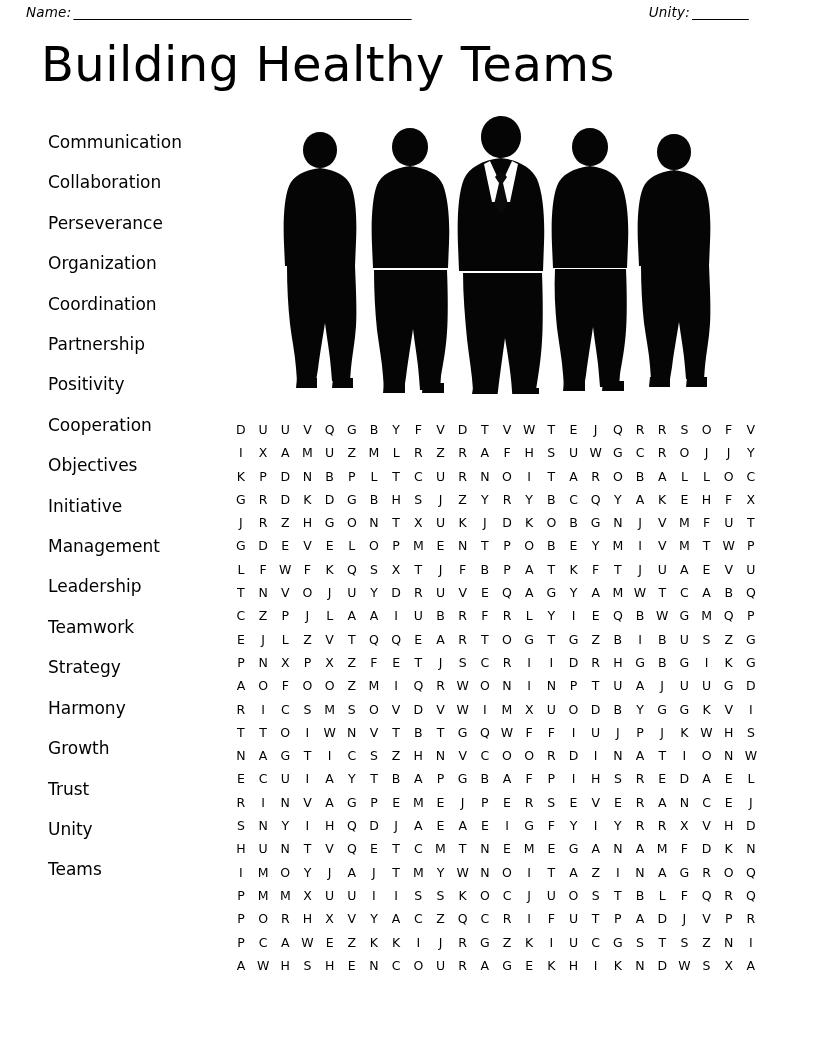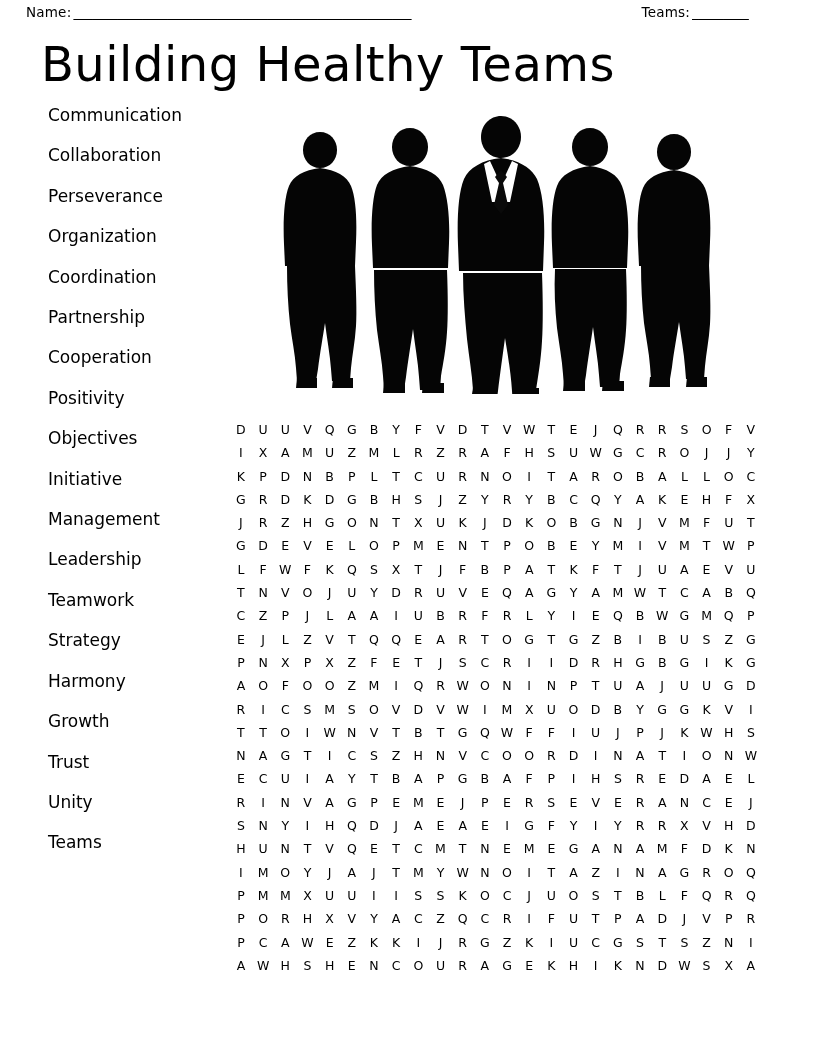--- a/index.html
+++ b/index.html
@@ -24,20 +24,21 @@
     right: 26px;
     height: 24px;
     display: flex;
     align-items: center;
     font-size: 13.5px;
     letter-spacing: 0.2px;
   }
   .header-label {
     white-space: nowrap;
     font-weight: normal;
+    font-style: italic;
   }
   .header-rule {
     flex: 1 1 auto;
     letter-spacing: -0.5px;
     overflow: hidden;
     white-space: nowrap;
     margin: 12px 2px;
   }
   .header-rule.short {
     flex: 0 0 96px;
@@ -55,21 +56,21 @@
     text-align: center;
     font-size: 48px;
     font-weight: normal;
     letter-spacing: 0.5px;
     line-height: 60px;
   }
 
   
   .word-list {
     position: absolute;
-    top: 95px;
+    top: 122px;
     left: 48px;
     width: 170px;
   }
   .word-item {
     font-size: 17px;
     line-height: 40.4px;
     white-space: nowrap;
   }
 
   
@@ -106,35 +107,35 @@
     letter-spacing: 0.3px;
   }
 </style>
 </head>
 <body>
 
 <div class="header-row">
   <span class="header-label">Name:</span>
   <span class="header-rule">______________________________________________________</span>
   <span class="header-gap"></span>
-  <span class="header-label">Teams:</span>
+  <span class="header-label">Unity:</span>
   <span class="header-rule short">_________</span>
 </div>
 
 <div class="puzzle-title">Building Healthy Teams</div>
 
 <div class="word-list">
   <div class="word-item">Communication</div>
   <div class="word-item">Collaboration</div>
   <div class="word-item">Perseverance</div>
   <div class="word-item">Organization</div>
   <div class="word-item">Coordination</div>
   <div class="word-item">Partnership</div>
+  <div class="word-item">Positivity</div>
   <div class="word-item">Cooperation</div>
-  <div class="word-item">Positivity</div>
   <div class="word-item">Objectives</div>
   <div class="word-item">Initiative</div>
   <div class="word-item">Management</div>
   <div class="word-item">Leadership</div>
   <div class="word-item">Teamwork</div>
   <div class="word-item">Strategy</div>
   <div class="word-item">Harmony</div>
   <div class="word-item">Growth</div>
   <div class="word-item">Trust</div>
   <div class="word-item">Unity</div>

